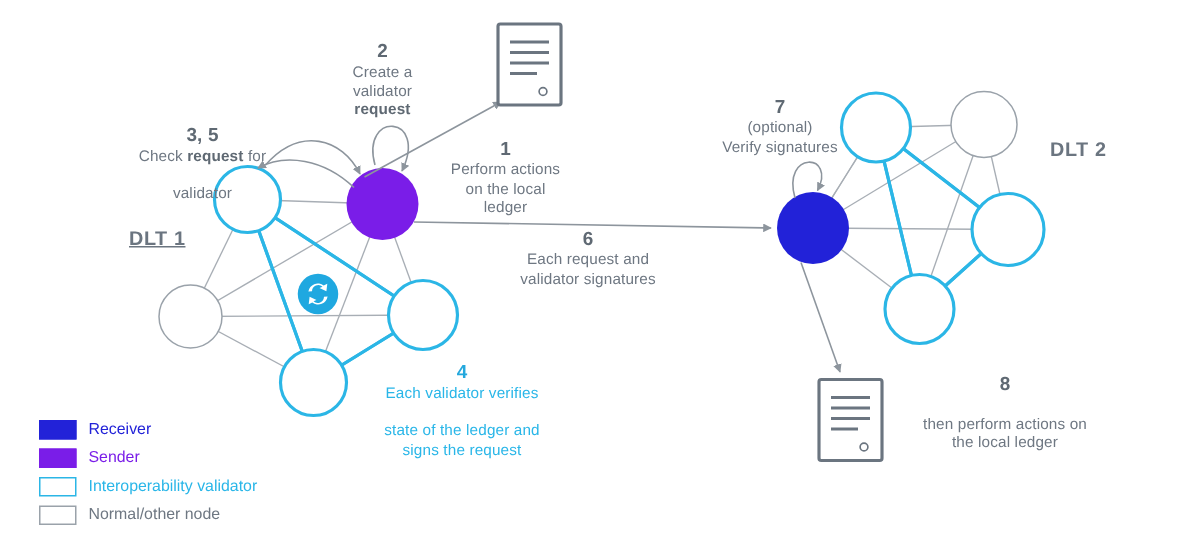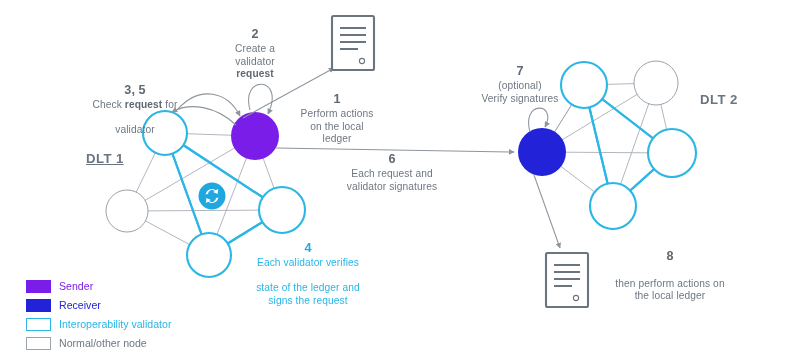--- a/index.html
+++ b/index.html
@@ -248,28 +248,28 @@
 
   <div class="lbl" style="left:590px; top:249px; width:160px;">
     <span class="num">8</span>
     <br>
     <span>then perform actions on</span><br>
     <span>the local ledger</span>
   </div>
 
   <div id="legend">
     <div class="legend-row">
+      <span class="swatch" style="background:#2222D8; border:1px solid #2222D8;"></span>
+      <span class="legend-text" style="color:#2222D8;">Receiver</span>
+    </div>
+    <div class="legend-row">
       <span class="swatch" style="background:#7A1DE8; border:1px solid #7A1DE8;"></span>
       <span class="legend-text" style="color:#7A1DE8;">Sender</span>
     </div>
     <div class="legend-row">
-      <span class="swatch" style="background:#2222D8; border:1px solid #2222D8;"></span>
-      <span class="legend-text" style="color:#2222D8;">Receiver</span>
-    </div>
-    <div class="legend-row">
       <span class="swatch" style="background:#ffffff; border:1.6px solid #2bb6e6;"></span>
       <span class="legend-text" style="color:#29b6e8;text-align:center;">Interoperability validator</span>
     </div>
     <div class="legend-row">
       <span class="swatch" style="background:#ffffff; border:1px solid #9aa2aa;"></span>
       <span class="legend-text" style="color:#6e7782;">Normal/other node</span>
     </div>
   </div>
 
 </div>

